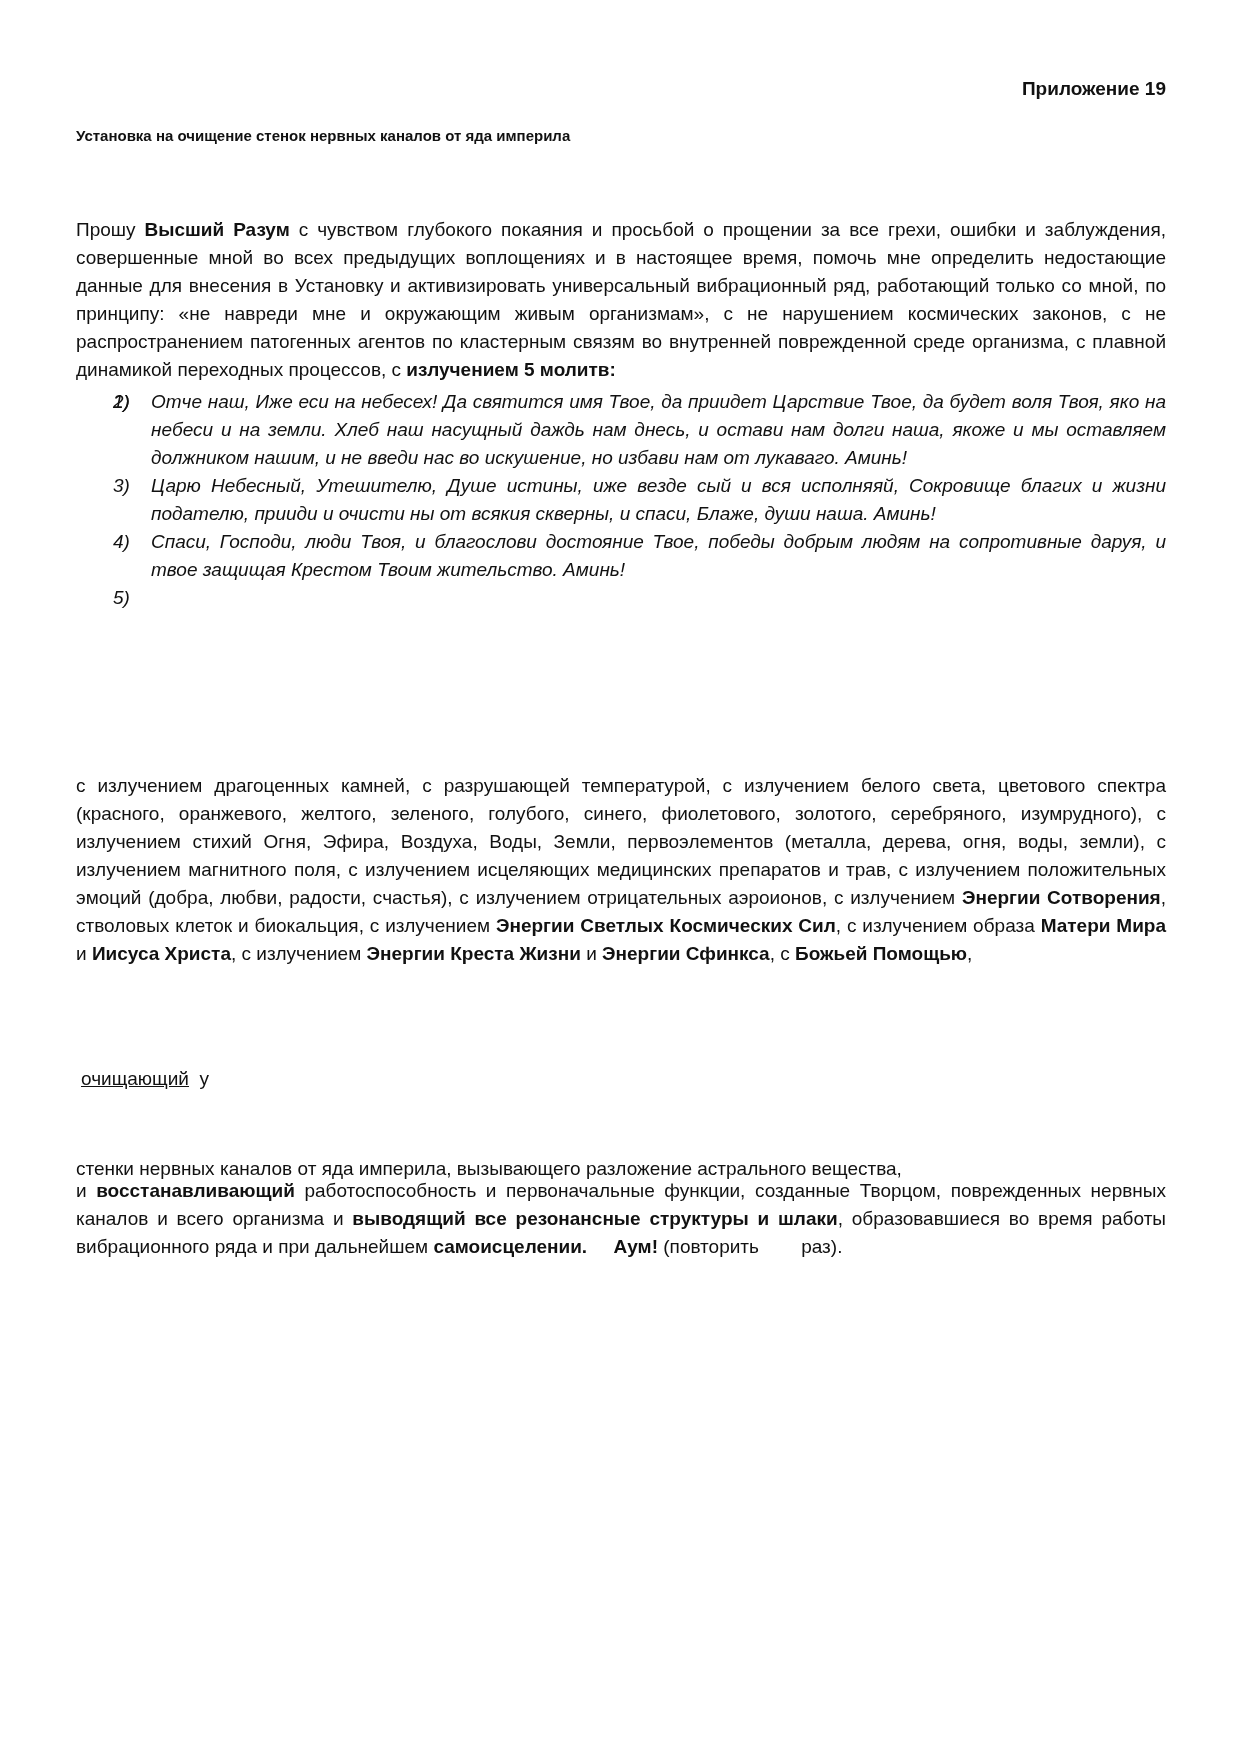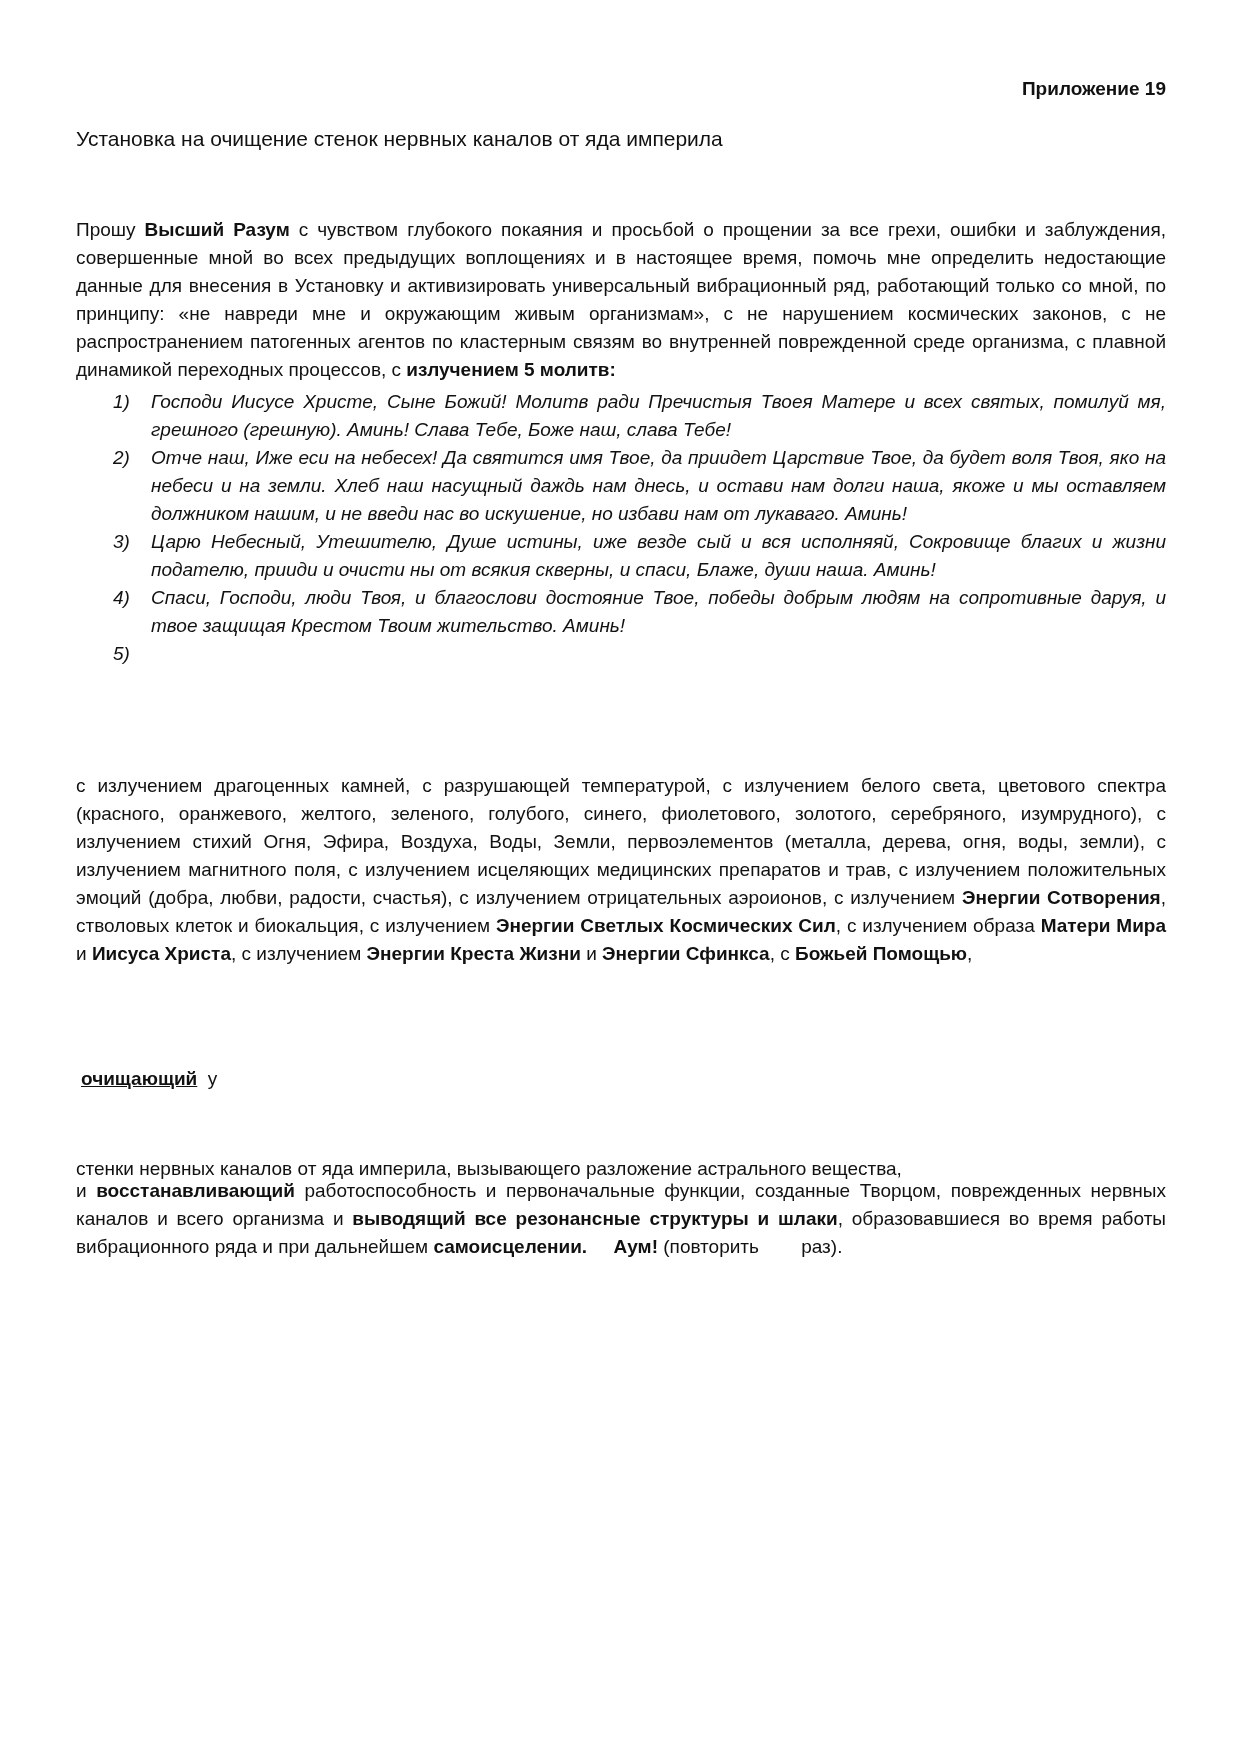--- a/index.html
+++ b/index.html
@@ -1,45 +1,45 @@
 <!DOCTYPE html>
 <html><head>
 <meta charset="utf-8">
 <style>
   html, body { margin: 0; padding: 0; background: #ffffff; }
   body { width: 1241px; height: 1754px; position: relative; overflow: hidden;
          font-family: "Liberation Sans", "DejaVu Sans", sans-serif; color: #111111; }
   .page { position: absolute; left: 76px; top: 0; width: 1090px; }
   .appendix { position: absolute; right: 0; top: 78px; font-weight: bold; font-size: 19px; }
-  .title { position: absolute; left: 0; top: 127px; font-weight: normal; font-size: 21px; }
+  .title { position: absolute; left: 0; top: 127px; font-weight: bold; font-size: 15px; }
   .para { position: absolute; left: 0; width: 1090px; font-size: 19px; line-height: 28px;
           text-align: justify; }
   .para b { font-weight: bold; }
   .p1 { top: 170px; margin-top: 46px; }
   .prayers { position: absolute; left: 0; top: 388px; width: 1090px; margin: 0; padding: 0; list-style: none;
              font-style: italic; font-size: 19px; line-height: 28px; }
   .prayers li { position: relative; padding-left: 75px; text-align: justify; }
   .prayers .num { position: absolute; left: 37px; top: 0; }
   .p2 { top: 772px; }
   .clean { position: absolute; left: 5px; top: 1068px; font-size: 19px; }
-  .clean u { font-weight: bold; margin-top: 24px; }
+  .clean u { font-weight: normal; margin-top: 24px; }
   .p3 { top: 1155px; text-align: left; }
   .p4 { top: 1177px; }
 </style>
 </head>
 <body>
 
 <div class="page">
   <div class="appendix">Приложение 19</div>
   <div class="title">Установка на очищение стенок нервных каналов от яда империла</div>
 
   <div class="para p1"><span>Прошу </span><b>Высший Разум</b><span> с чувством глубокого покаяния и просьбой о прощении за все грехи, ошибки и заблуждения, совершенные мной во всех предыдущих воплощениях и в настоящее время, помочь мне определить недостающие данные для внесения в Установку и активизировать универсальный вибрационный ряд, работающий только со мной, по принципу: «не навреди мне и окружающим живым организмам», с не нарушением космических законов, с не распространением  патогенных агентов по кластерным связям во внутренней поврежденной среде организма, с плавной динамикой переходных процессов, с </span><b>излучением 5 молитв:</b></div>
 
   <ol class="prayers">
-    <li><span class="num">1)</span><span>Господи Иисусе Христе, Сыне Божий! Молитв ради Пречистыя Твоея Матере и всех святых, помилуй мя, грешного (грешную). Аминь! Слава Тебе, Боже наш, слава Тебе!</span></li>
+    <li><span class="num">1)</span></li>
     <li><span class="num">2)</span><span>Отче наш, Иже еси на небесех! Да святится имя Твое, да приидет Царствие Твое, да будет воля Твоя, яко на небеси и на земли. Хлеб наш насущный даждь нам днесь, и остави нам долги наша, якоже и мы оставляем должником нашим, и не введи нас во искушение, но избави нам от лукаваго. Аминь!</span></li>
     <li><span class="num">3)</span><span>Царю Небесный, Утешителю, Душе истины, иже везде сый и вся исполняяй, Сокровище благих и жизни подателю, прииди и очисти ны от всякия скверны, и спаси, Блаже, души наша. Аминь!</span></li>
     <li><span class="num">4)</span><span>Спаси, Господи, люди Твоя, и благослови достояние Твое, победы добрым людям на сопротивные даруя, и твое защищая Крестом Твоим жительство. Аминь!</span></li>
     <li><span class="num">5)</span></li>
   </ol>
 
   <div class="para p2"><span>с излучением драгоценных камней, с разрушающей температурой, с излучением белого света, цветового спектра (красного, оранжевого, желтого, зеленого, голубого, синего, фиолетового, золотого, серебряного, изумрудного), с излучением стихий Огня, Эфира, Воздуха, Воды, Земли, первоэлементов (металла, дерева, огня, воды, земли), с излучением магнитного поля, с излучением исцеляющих медицинских препаратов и трав, с излучением положительных эмоций (добра, любви, радости, счастья), с излучением отрицательных аэроионов, с излучением </span><b>Энергии Сотворения</b><span>, стволовых клеток и биокальция, с излучением </span><b>Энергии Светлых Космических Сил</b><span>, с излучением образа </span><b>Матери Мира</b><span> и </span><b>Иисуса Христа</b><span>, с излучением </span><b>Энергии Креста Жизни</b><span> и </span><b>Энергии Сфинкса</b><span>, с </span><b>Божьей Помощью</b><span>,</span></div>
 
   <div class="clean"><u>очищающий</u>&nbsp;&nbsp;<span>у</span></div>
 

